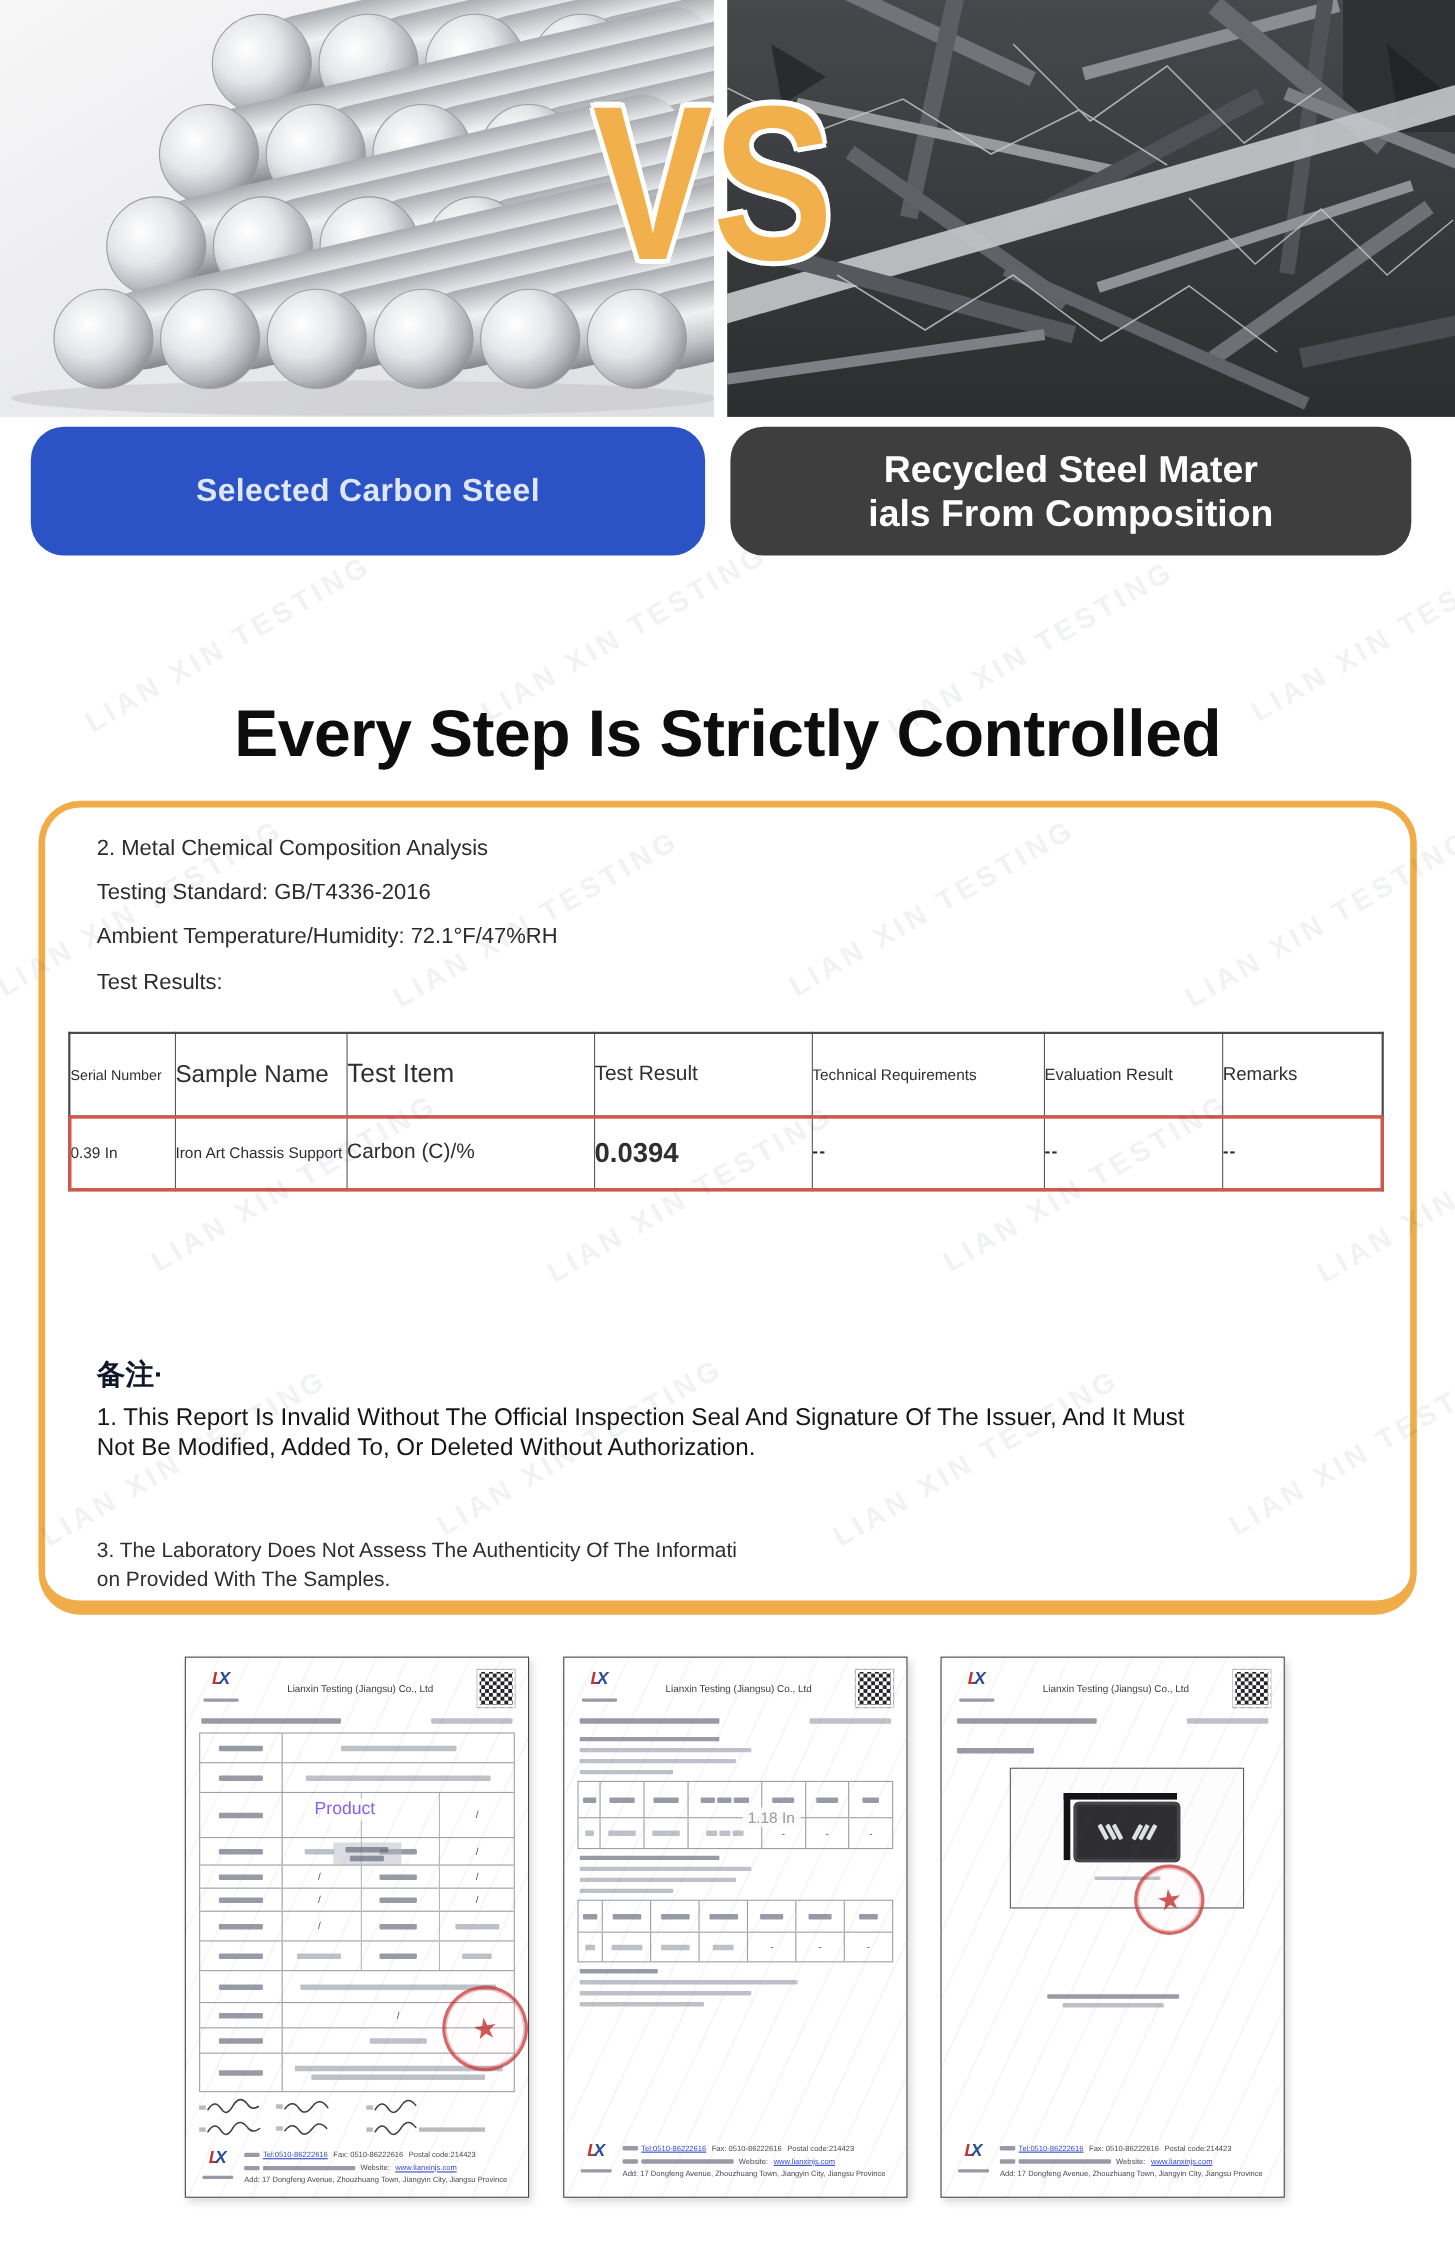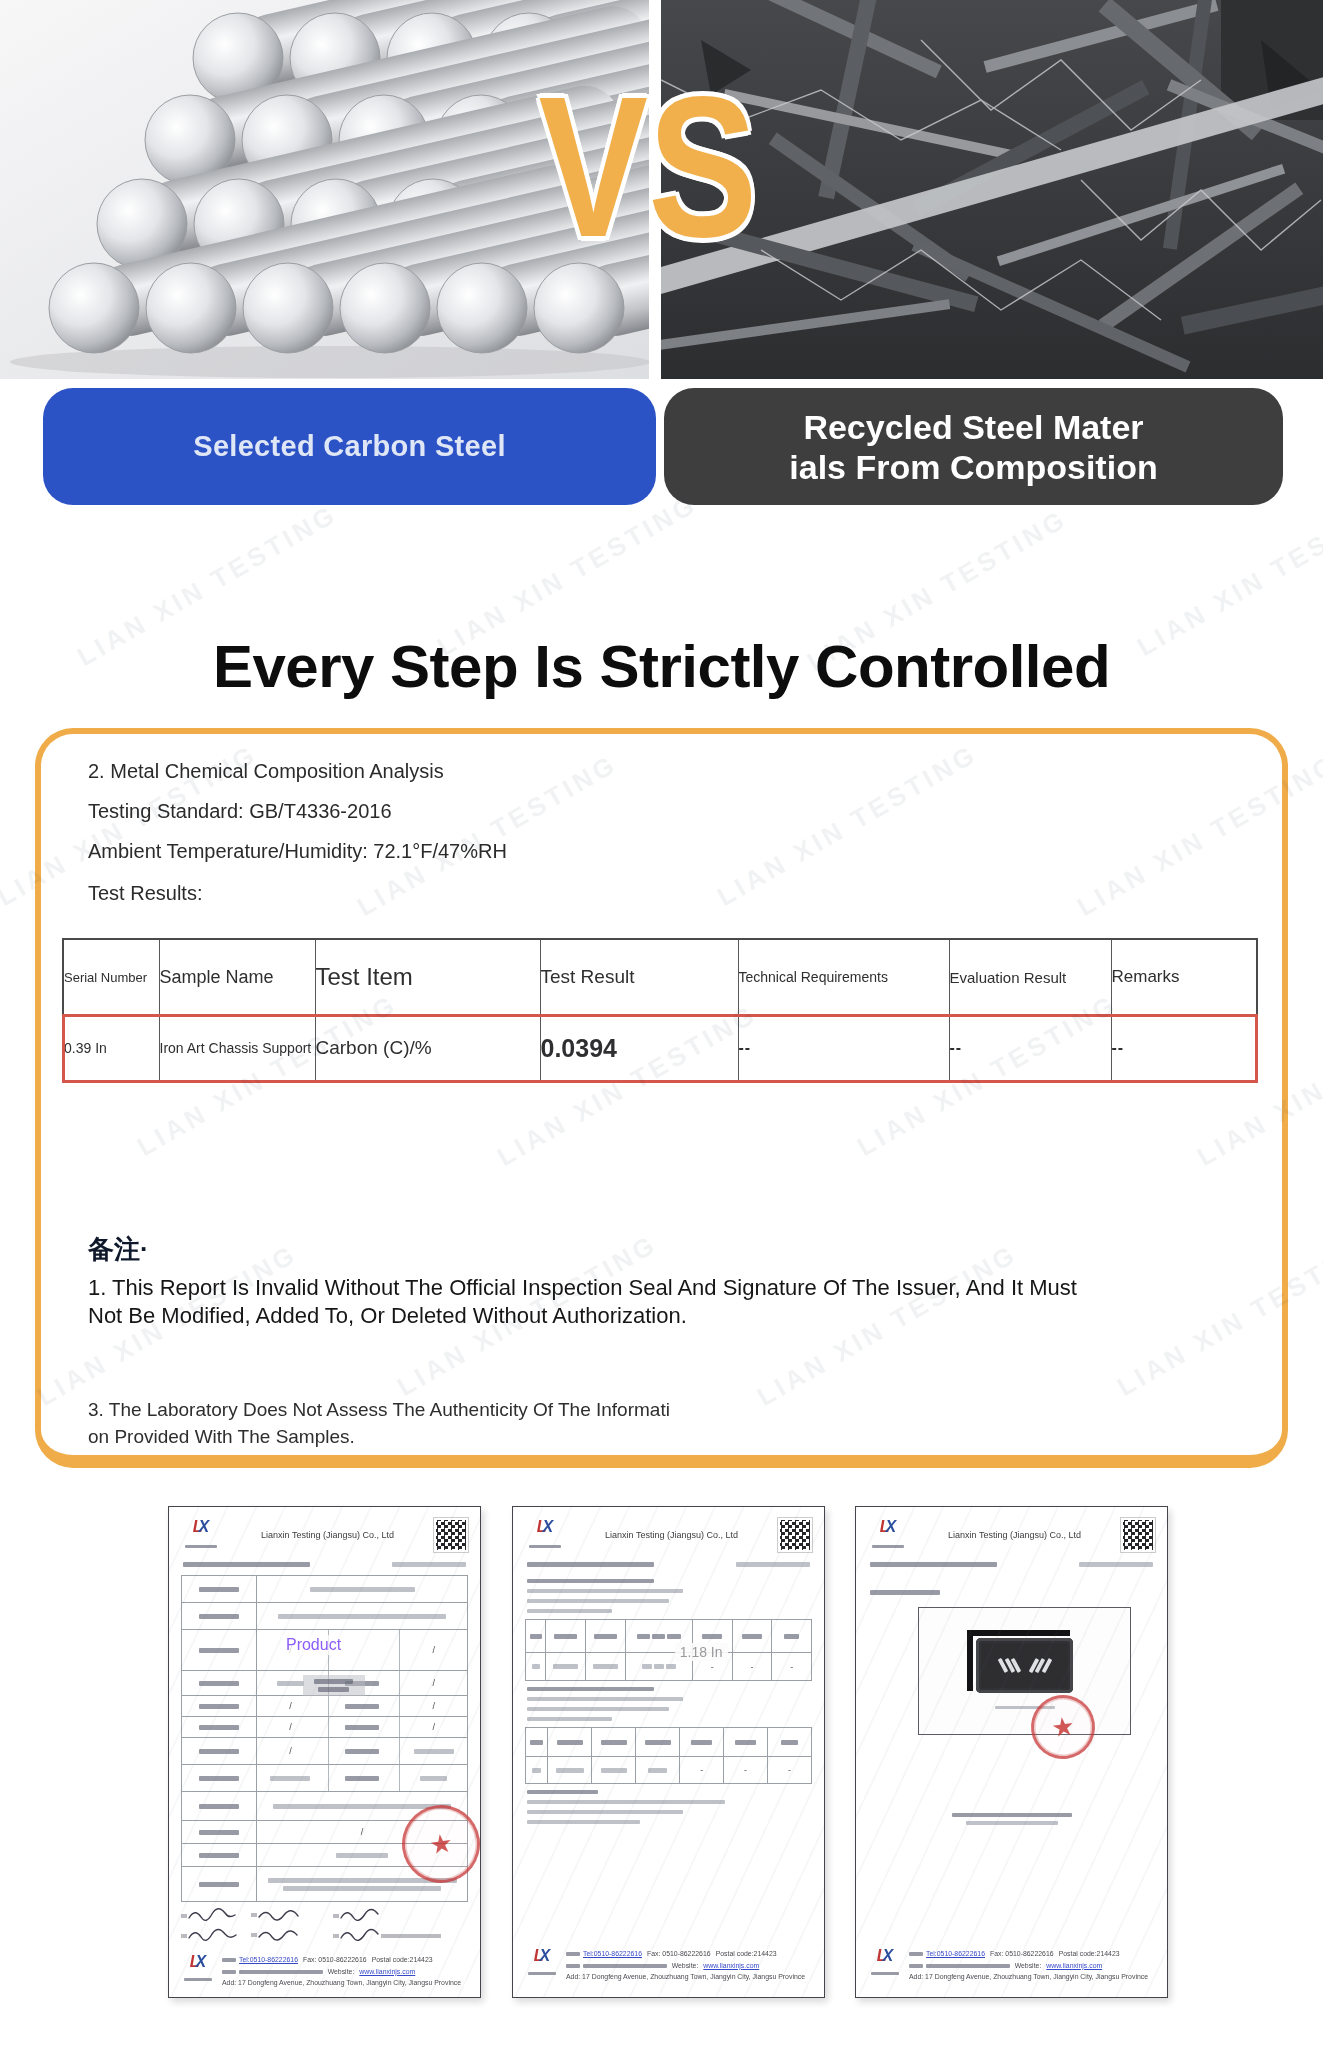--- a/index.html
+++ b/index.html
@@ -10,21 +10,21 @@
   .hero-left{position:absolute;left:0;top:0;width:649px;height:379px}
   .hero-right{position:absolute;left:661px;top:0;width:662px;height:379px}
   .hero-left svg,.hero-right svg{display:block;width:100%;height:100%}
   .vs{position:absolute;left:508px;top:52px;width:280px;text-align:center;z-index:4;
       font-size:200px;line-height:230px;font-weight:800;color:#f2b04c;transform:scaleX(.82);
       text-shadow:-5px 0 0 #fff,5px 0 0 #fff,0 -5px 0 #fff,0 5px 0 #fff,-4px -4px 0 #fff,4px 4px 0 #fff,-4px 4px 0 #fff,4px -4px 0 #fff}
 
   
   .banner{position:absolute;top:388px;height:117px;border-radius:30px;display:flex;flex-direction:column;
           align-items:center;justify-content:center;text-align:center;z-index:3}
-  .banner-blue{left:43px;width:613px;background:#2b53c6}
+  .banner-blue{left:28px;width:613px;background:#2b53c6}
   .banner-blue span{color:#dfe6f6;font-size:29px;font-weight:700;letter-spacing:.3px}
   .banner-dark{left:664px;width:619px;background:#3e3e3f}
   .banner-dark span{display:block;color:#fff;font-size:34px;font-weight:700;line-height:40px}
 
   
   .sec-title{position:absolute;left:0;top:592px;width:100%;text-align:center;
              font-size:60px;font-weight:800;color:#0d0d0d;letter-spacing:-.5px}
 
   
   .wm{position:absolute;transform:rotate(-30deg);font-size:26px;font-weight:700;letter-spacing:4px;
@@ -33,21 +33,21 @@
   
   .card{position:absolute;left:35px;top:728px;width:1253px;height:740px;background:#fff;
         border:6px solid #efac48;border-bottom-width:13px;border-radius:38px;box-sizing:border-box}
   .rc-line{position:absolute;left:47px;font-size:20px;color:#2b2b2b;margin:0;white-space:nowrap}
   .rtable{position:absolute;left:21px;top:204px;border-collapse:collapse;table-layout:fixed;width:1194px;
           border:2px solid #4a4a4c;background:#fff}
   .rtable td{border:1px solid #58585a;text-align:left;vertical-align:middle;color:#2f2f31;padding:0;overflow:hidden}
   .rtable tr.hd td{height:74px}
   .rtable tr.hl td{height:66px}
   .rtable tr.hl{outline:3px solid #d5564a;outline-offset:-2px}
-  .hc1{font-size:13px}.hc2{font-size:18px}.hc3{font-size:24px}.hc4{font-size:19px}
+  .hc1{font-size:13px}.hc2{font-size:22px}.hc3{font-size:24px}.hc4{font-size:19px}
   .hc5{font-size:14px}.hc6{font-size:15px}.hc7{font-size:17px}
   .dc1,.dc2{font-size:14px}.dc3{font-size:19px}.dc4{font-size:25px;font-weight:700}
   .dc5{font-size:16px;font-weight:700;letter-spacing:1px}
   .rz{position:absolute;left:47px;top:498px;font-size:26px;font-weight:700;color:#0f172a;margin:0}
   .note{position:absolute;left:47px;margin:0;color:#2e2e2e}
   .n1{top:540px;width:1000px;font-size:22px;line-height:28px;color:#161616}
   .n2{top:608px;width:750px;font-size:19px;line-height:27px}
   .n3{top:662px;width:590px;font-size:19px;line-height:27px}
 
   

